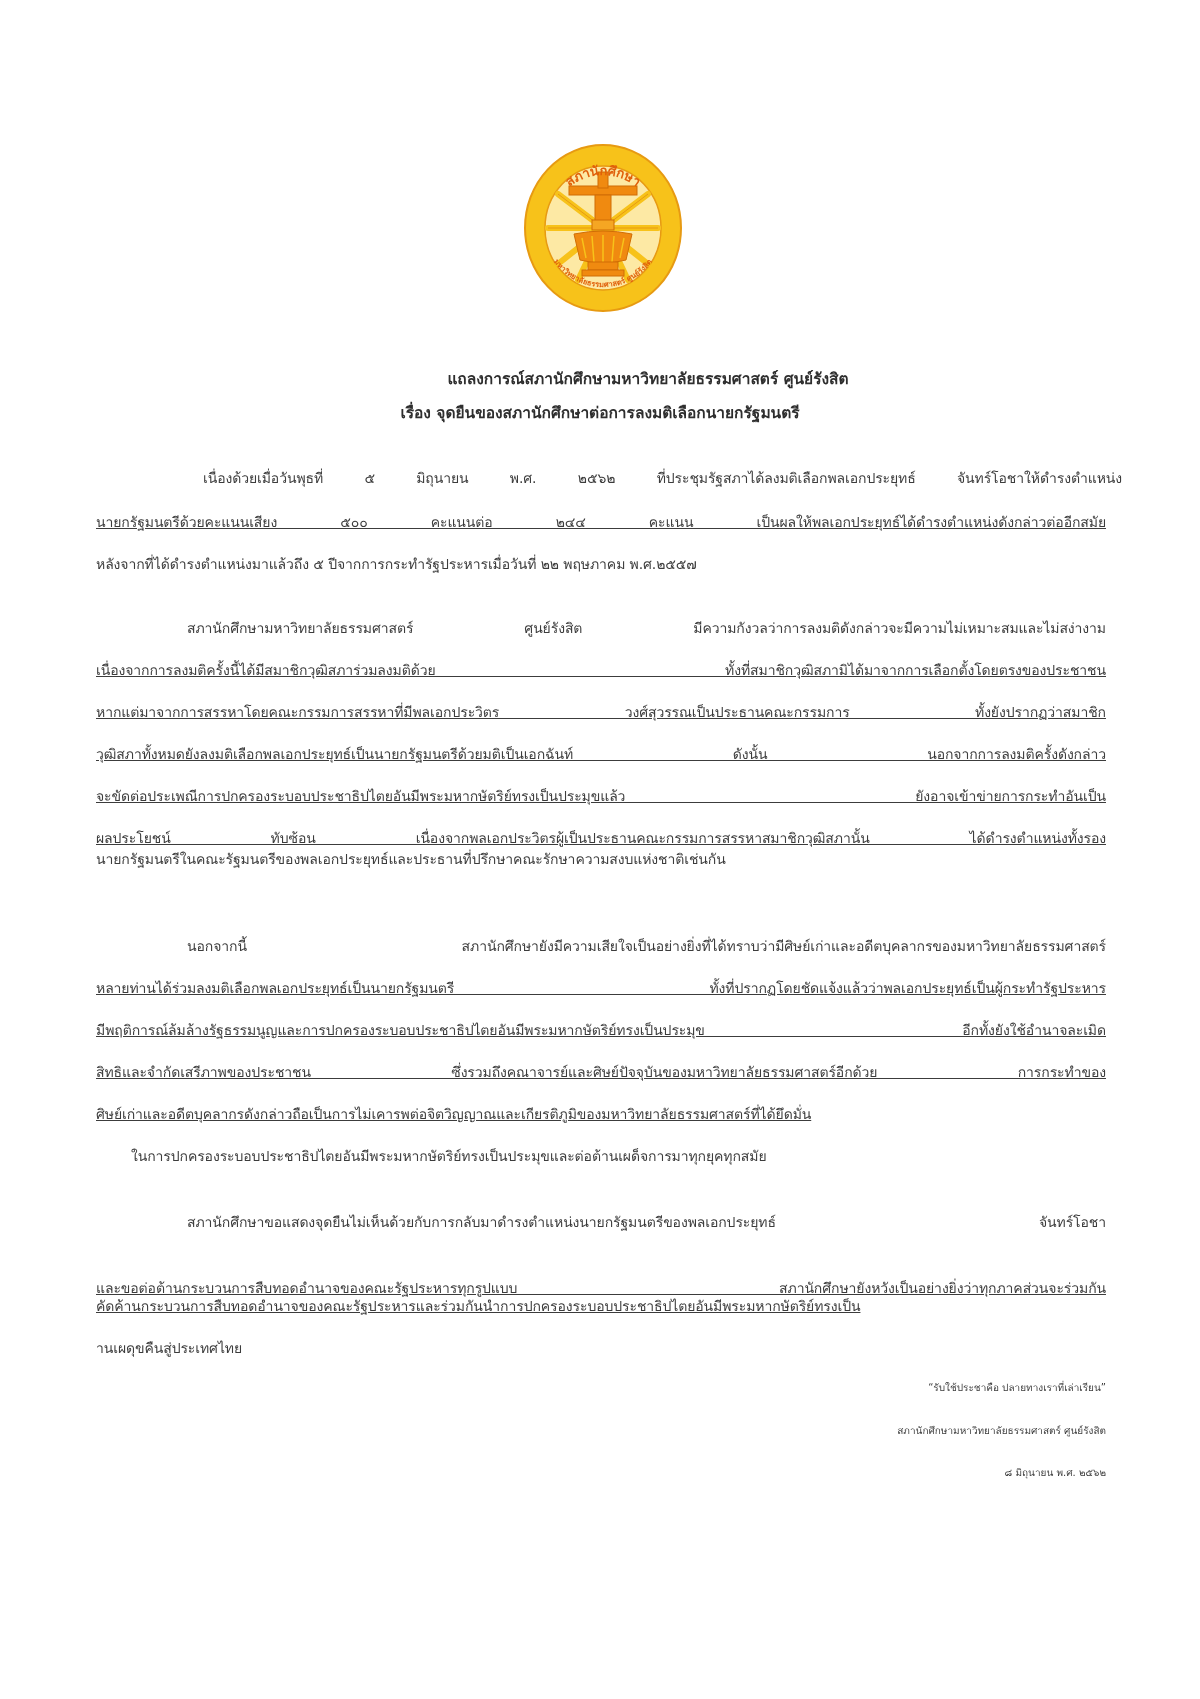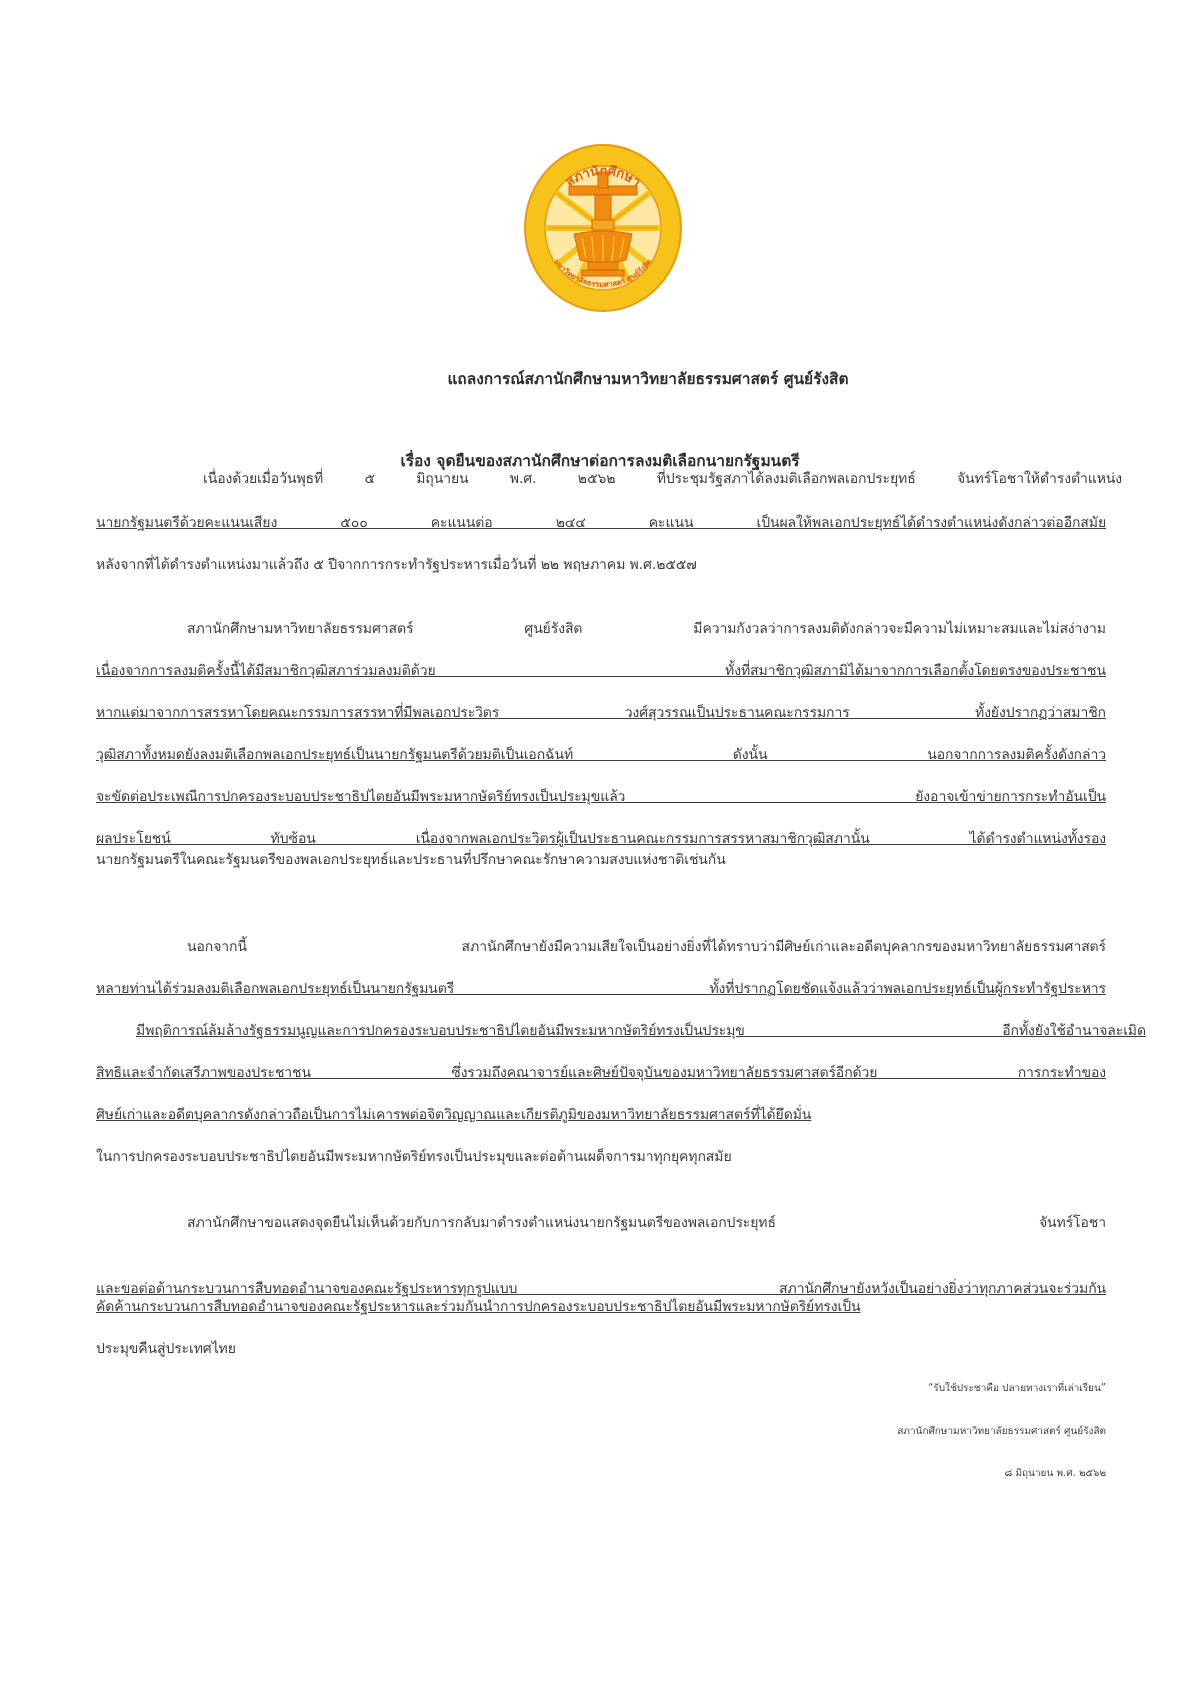--- a/index.html
+++ b/index.html
@@ -117,52 +117,52 @@
       <text font-size="13" font-weight="bold" fill="#e0600a" font-family="DejaVu Sans, sans-serif">
         <textPath href="#topArc" startOffset="50%" text-anchor="middle">สภานักศึกษา</textPath>
       </text>
       <text font-size="7.5" font-weight="bold" fill="#e0600a" font-family="DejaVu Sans, sans-serif">
         <textPath href="#botArc" startOffset="50%" text-anchor="middle">มหาวิทยาลัยธรรมศาสตร์ ศูนย์รังสิต</textPath>
       </text>
     </svg>
   </div>
 
   <div class="title" style="top:366px;margin-left:48px;">แถลงการณ์สภานักศึกษามหาวิทยาลัยธรรมศาสตร์ ศูนย์รังสิต</div>
-  <div class="title" style="top:400px;margin-top:48px;">เรื่อง จุดยืนของสภานักศึกษาต่อการลงมติเลือกนายกรัฐมนตรี</div>
+  <div class="title" style="top:400px;">เรื่อง จุดยืนของสภานักศึกษาต่อการลงมติเลือกนายกรัฐมนตรี</div>
 
   <div>
     <div class="line indent" style="top:467px;margin-left:16px;">เนื่องด้วยเมื่อวันพุธที่ ๕ มิถุนายน พ.ศ. ๒๕๖๒ ที่ประชุมรัฐสภาได้ลงมติเลือกพลเอกประยุทธ์ จันทร์โอชาให้ดำรงตำแหน่ง</div>
     <div class="line full" style="top:511px;">นายกรัฐมนตรีด้วยคะแนนเสียง ๕๐๐ คะแนนต่อ ๒๔๔ คะแนน เป็นผลให้พลเอกประยุทธ์ได้ดำรงตำแหน่งดังกล่าวต่ออีกสมัย</div>
     <div class="line last" style="top:553px;">หลังจากที่ได้ดำรงตำแหน่งมาแล้วถึง ๕ ปีจากการกระทำรัฐประหารเมื่อวันที่ ๒๒ พฤษภาคม พ.ศ.๒๕๕๗</div>
   </div>
 
   <div>
     <div class="line indent" style="top:617px;">สภานักศึกษามหาวิทยาลัยธรรมศาสตร์ ศูนย์รังสิต มีความกังวลว่าการลงมติดังกล่าวจะมีความไม่เหมาะสมและไม่สง่างาม</div>
     <div class="line full" style="top:659px;">เนื่องจากการลงมติครั้งนี้ได้มีสมาชิกวุฒิสภาร่วมลงมติด้วย ทั้งที่สมาชิกวุฒิสภามิได้มาจากการเลือกตั้งโดยตรงของประชาชน</div>
     <div class="line full" style="top:701px;">หากแต่มาจากการสรรหาโดยคณะกรรมการสรรหาที่มีพลเอกประวิตร วงศ์สุวรรณเป็นประธานคณะกรรมการ ทั้งยังปรากฏว่าสมาชิก</div>
     <div class="line full" style="top:743px;">วุฒิสภาทั้งหมดยังลงมติเลือกพลเอกประยุทธ์เป็นนายกรัฐมนตรีด้วยมติเป็นเอกฉันท์ ดังนั้น นอกจากการลงมติครั้งดังกล่าว</div>
     <div class="line full" style="top:785px;">จะขัดต่อประเพณีการปกครองระบอบประชาธิปไตยอันมีพระมหากษัตริย์ทรงเป็นประมุขแล้ว ยังอาจเข้าข่ายการกระทำอันเป็น</div>
     <div class="line full" style="top:827px;">ผลประโยชน์ ทับซ้อน เนื่องจากพลเอกประวิตรผู้เป็นประธานคณะกรรมการสรรหาสมาชิกวุฒิสภานั้น ได้ดำรงตำแหน่งทั้งรอง</div>
     <div class="line last" style="top:848px;">นายกรัฐมนตรีในคณะรัฐมนตรีของพลเอกประยุทธ์และประธานที่ปรึกษาคณะรักษาความสงบแห่งชาติเช่นกัน</div>
   </div>
 
   <div>
     <div class="line indent" style="top:935px;">นอกจากนี้ สภานักศึกษายังมีความเสียใจเป็นอย่างยิ่งที่ได้ทราบว่ามีศิษย์เก่าและอดีตบุคลากรของมหาวิทยาลัยธรรมศาสตร์</div>
     <div class="line full" style="top:977px;">หลายท่านได้ร่วมลงมติเลือกพลเอกประยุทธ์เป็นนายกรัฐมนตรี ทั้งที่ปรากฏโดยชัดแจ้งแล้วว่าพลเอกประยุทธ์เป็นผู้กระทำรัฐประหาร</div>
-    <div class="line full" style="top:1019px;margin-left:40px;">มีพฤติการณ์ล้มล้างรัฐธรรมนูญและการปกครองระบอบประชาธิปไตยอันมีพระมหากษัตริย์ทรงเป็นประมุข อีกทั้งยังใช้อำนาจละเมิด</div>
+    <div class="line full" style="top:1019px;">มีพฤติการณ์ล้มล้างรัฐธรรมนูญและการปกครองระบอบประชาธิปไตยอันมีพระมหากษัตริย์ทรงเป็นประมุข อีกทั้งยังใช้อำนาจละเมิด</div>
     <div class="line full" style="top:1061px;">สิทธิและจำกัดเสรีภาพของประชาชน ซึ่งรวมถึงคณาจารย์และศิษย์ปัจจุบันของมหาวิทยาลัยธรรมศาสตร์อีกด้วย การกระทำของ</div>
     <div class="line full" style="top:1103px;">ศิษย์เก่าและอดีตบุคลากรดังกล่าวถือเป็นการไม่เคารพต่อจิตวิญญาณและเกียรติภูมิของมหาวิทยาลัยธรรมศาสตร์ที่ได้ยึดมั่น</div>
-    <div class="line last" style="top:1145px;">ในการปกครองระบอบประชาธิปไตยอันมีพระมหากษัตริย์ทรงเป็นประมุขและต่อต้านเผด็จการมาทุกยุคทุกสมัย</div>
+    <div class="line last" style="top:1145px;margin-left:35px;">ในการปกครองระบอบประชาธิปไตยอันมีพระมหากษัตริย์ทรงเป็นประมุขและต่อต้านเผด็จการมาทุกยุคทุกสมัย</div>
   </div>
 
   <div>
     <div class="line indent" style="top:1211px;">สภานักศึกษาขอแสดงจุดยืนไม่เห็นด้วยกับการกลับมาดำรงตำแหน่งนายกรัฐมนตรีของพลเอกประยุทธ์ จันทร์โอชา</div>
     <div class="line full" style="top:1253px;margin-top:24px;">และขอต่อต้านกระบวนการสืบทอดอำนาจของคณะรัฐประหารทุกรูปแบบ สภานักศึกษายังหวังเป็นอย่างยิ่งว่าทุกภาคส่วนจะร่วมกัน</div>
     <div class="line full" style="top:1295px;">คัดค้านกระบวนการสืบทอดอำนาจของคณะรัฐประหารและร่วมกันนำการปกครองระบอบประชาธิปไตยอันมีพระมหากษัตริย์ทรงเป็น</div>
-    <div class="line last" style="top:1337px;">ประมุขคืนสู่ประเทศไทย</div>
+    <div class="line last" style="top:1337px;">านเผดุขคืนสู่ประเทศไทย</div>
   </div>
 
   <div>
     <div class="sig" style="top:1380px;">“รับใช้ประชาคือ ปลายทางเราที่เล่าเรียน”</div>
     <div class="sig" style="top:1423px;">สภานักศึกษามหาวิทยาลัยธรรมศาสตร์ ศูนย์รังสิต</div>
     <div class="sig" style="top:1465px;">๘ มิถุนายน พ.ศ. ๒๕๖๒</div>
   </div>
 
 </div>
 

